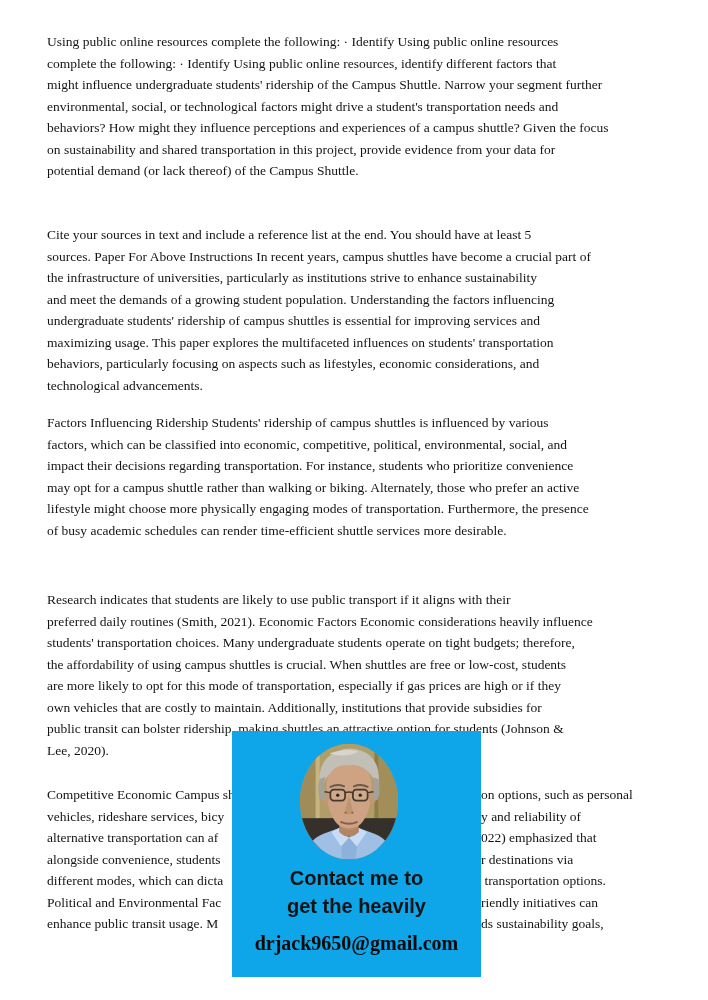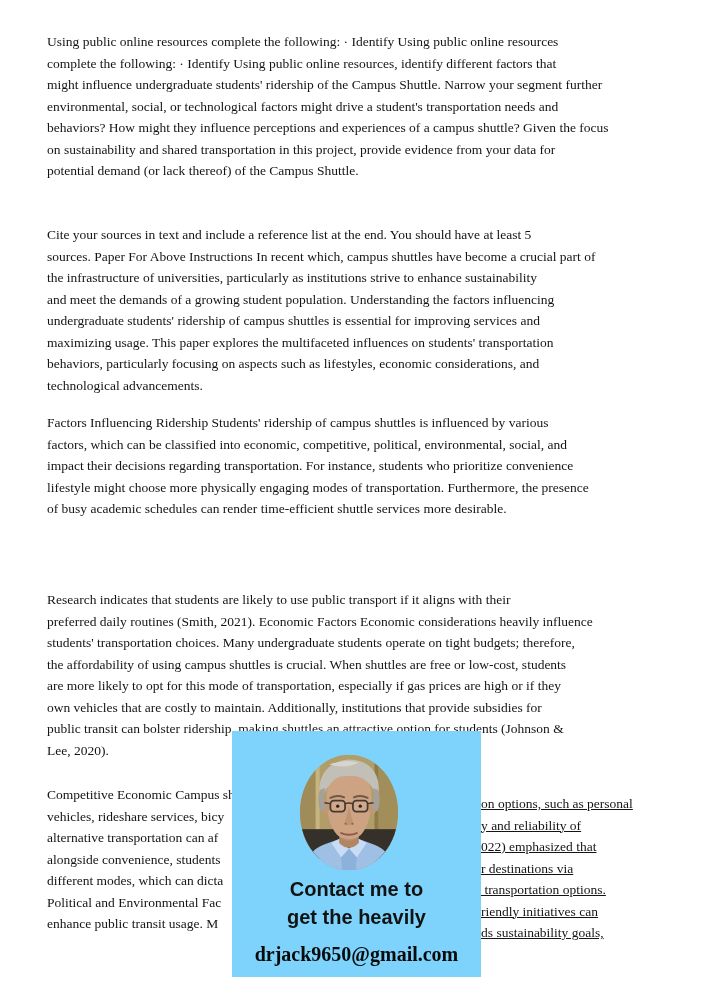--- a/index.html
+++ b/index.html
@@ -5,21 +5,21 @@
   html,body{margin:0;padding:0;}
   body{
     width:708px;height:1000px;position:relative;background:#ffffff;overflow:hidden;
     font-family:"Liberation Serif", serif;
   }
   .doc{position:absolute;left:47px;top:0;width:614px;color:#141414;}
   .para{position:absolute;left:0;font-size:13.5px;line-height:21.5px;}
   .doc-line{white-space:pre;}
   .split-row{position:relative;height:21.5px;}
   .split-left{white-space:pre;}
-  .split-right{position:absolute;left:434px;top:9px;white-space:pre;text-decoration:underline;}
+  .split-right{position:absolute;left:434px;top:0;white-space:pre;}
   .overlay{
     position:absolute;left:232px;top:731px;width:249px;height:246px;z-index:10;
     display:flex;flex-direction:column;align-items:center;background:#46E7E4;
   }
   .photo{width:98px;height:117px;margin-top:12px;transform:translateX(-8px);display:block;}
   .contact-line{
     font-family:"Liberation Sans", sans-serif;font-weight:700;font-size:20px;
     line-height:28px;color:#121212;text-align:center;
   }
   .contact-line.first{margin-top:4px;}
@@ -38,33 +38,34 @@
     <div class="doc-line">complete the following: · Identify Using public online resources, identify different factors that</div>
     <div class="doc-line">might influence undergraduate students' ridership of the Campus Shuttle. Narrow your segment further</div>
     <div class="doc-line">environmental, social, or technological factors might drive a student's transportation needs and</div>
     <div class="doc-line">behaviors? How might they influence perceptions and experiences of a campus shuttle? Given the focus</div>
     <div class="doc-line">on sustainability and shared transportation in this project, provide evidence from your data for</div>
     <div class="doc-line">potential demand (or lack thereof) of the Campus Shuttle.</div>
   </div>
 
   <div class="para" style="top:224px;">
     <div class="doc-line">Cite your sources in text and include a reference list at the end. You should have at least 5</div>
-    <div class="doc-line">sources. Paper For Above Instructions In recent which, campus shuttles have become a crucial part of</div>
+    <div class="doc-line">sources. Paper For Above Instructions In recent years, campus shuttles have become a crucial part of</div>
     <div class="doc-line">the infrastructure of universities, particularly as institutions strive to enhance sustainability</div>
     <div class="doc-line">and meet the demands of a growing student population. Understanding the factors influencing</div>
     <div class="doc-line">undergraduate students' ridership of campus shuttles is essential for improving services and</div>
     <div class="doc-line">maximizing usage. This paper explores the multifaceted influences on students' transportation</div>
     <div class="doc-line">behaviors, particularly focusing on aspects such as lifestyles, economic considerations, and</div>
     <div class="doc-line">technological advancements.</div>
   </div>
 
   <div class="para" style="top:412px;">
     <div class="doc-line">Factors Influencing Ridership Students' ridership of campus shuttles is influenced by various</div>
     <div class="doc-line">factors, which can be classified into economic, competitive, political, environmental, social, and</div>
     <div class="doc-line">impact their decisions regarding transportation. For instance, students who prioritize convenience</div>
+    <div class="doc-line">may opt for a campus shuttle rather than walking or biking. Alternately, those who prefer an active</div>
     <div class="doc-line">lifestyle might choose more physically engaging modes of transportation. Furthermore, the presence</div>
     <div class="doc-line">of busy academic schedules can render time-efficient shuttle services more desirable.</div>
   </div>
 
   <div class="para" style="top:589px;">
     <div class="doc-line">Research indicates that students are likely to use public transport if it aligns with their</div>
     <div class="doc-line">preferred daily routines (Smith, 2021). Economic Factors Economic considerations heavily influence</div>
     <div class="doc-line">students' transportation choices. Many undergraduate students operate on tight budgets; therefore,</div>
     <div class="doc-line">the affordability of using campus shuttles is crucial. When shuttles are free or low-cost, students</div>
     <div class="doc-line">are more likely to opt for this mode of transportation, especially if gas prices are high or if they</div>
@@ -99,21 +100,21 @@
       <span class="split-right">riendly initiatives can</span>
     </div>
     <div class="split-row">
       <span class="split-left">enhance public transit usage. M</span>
       <span class="split-right">ds sustainability goals,</span>
     </div>
   </div>
 
 </div>
 
-<div class="overlay" style="background: #7dd3fc; justify-content: center;">
+<div class="overlay" style="background: #0ea5e9;">
   <svg class="photo" viewBox="0 0 100 118" aria-hidden="true">
     <defs>
       <clipPath id="ovalclip">
           <ellipse cx="50" cy="59" rx="50" ry="59"></ellipse>
         </clipPath>
     </defs>
     <g clip-path="url(#ovalclip)">
       <rect x="0" y="0" width="100" height="118" fill="#b09d68"></rect>
       <rect x="0" y="0" width="16" height="118" fill="#9f8c58"></rect>
       <rect x="16" y="0" width="4" height="118" fill="#c7b580"></rect>

